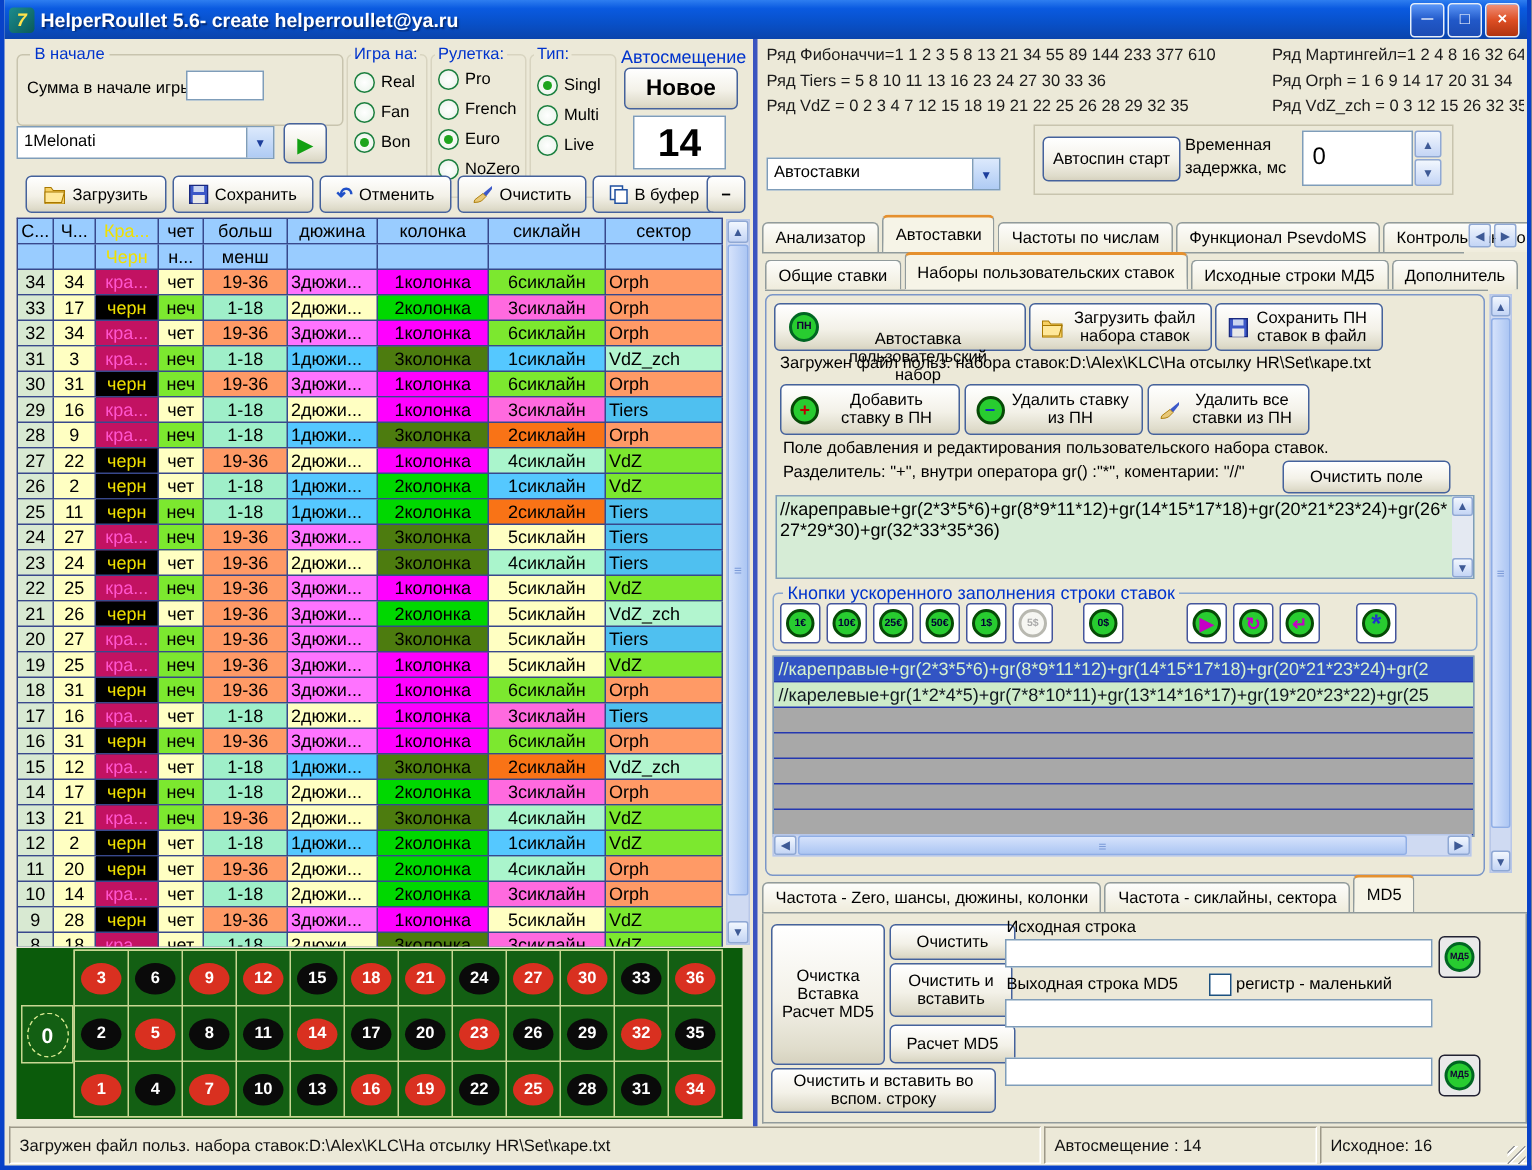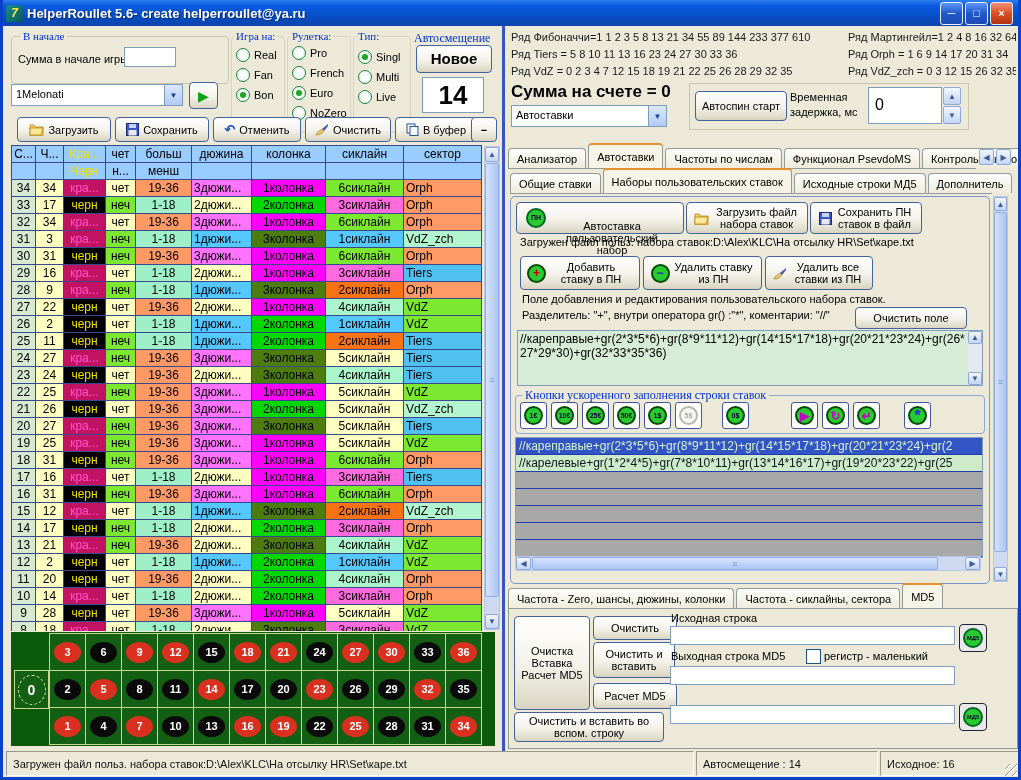--- a/index.html
+++ b/index.html
@@ -13,21 +13,21 @@
     display:flex;align-items:center;color:#fff;}
   .appico{width:17px;height:17px;margin:0 4px 0 6px;background:linear-gradient(135deg,#1C8C8C,#0A5A5A);
     border-radius:3px;color:#FFE34C;font-weight:bold;font-size:12px;font-style:italic;
     display:flex;align-items:center;justify-content:center;}
   .wtitle{font-size:13px;font-weight:bold;text-shadow:1px 1px 1px #03276E;flex:1;white-space:nowrap;overflow:hidden;}
   .winbtns{display:flex;gap:2px;margin-right:8px;}
   .wbtn{width:21px;height:21px;border:1px solid #E6EEFA;border-radius:3px;color:#fff;font-size:11px;font-weight:bold;
     display:flex;align-items:center;justify-content:center;background:linear-gradient(180deg,#5A96F8,#2158C8 50%,#1C4CB4);}
   .wbtn.close{background:linear-gradient(180deg,#F09078,#DD4E24 50%,#B03410);}
   
-  .blbl{color:#0033CC;font-size:11px;font-family:Liberation Serif, serif;}
+  .blbl{color:#0033CC;font-size:11px;}
   .gbox{border:1px solid #C8C4AE;border-radius:4px;}
   .xbtn{background:linear-gradient(180deg,#FFFFFF,#F3F1E8 55%,#DFDccb 90%,#D6D2BF);
     border:1px solid #45629C;border-radius:4px;font-size:11px;color:#000;
     display:flex;align-items:center;justify-content:center;text-align:center;line-height:12px;cursor:default;}
   .field{background:#fff;border:1px solid #7F9DB9;box-sizing:border-box;}
   .combo{display:flex;background:#fff;border:1px solid #7F9DB9;box-sizing:border-box;}
   .combo .cval{flex:1;font-size:11px;padding:3px 4px;white-space:nowrap;overflow:hidden;}
   .carrow{width:17px;background:linear-gradient(180deg,#DCE9FC,#AFCBF4);border-left:1px solid #7F9DB9;
     color:#1C3E9C;font-size:8px;display:flex;align-items:center;justify-content:center;}
   .radio-row{display:flex;align-items:center;height:20px;gap:4px;}
@@ -627,21 +627,20 @@
 
   <div class="abs" id="series" style="left: 508px; top: 31px; width: 505px; height: 52px; display: grid; grid-template-columns: 337px auto; grid-auto-flow: column; grid-template-rows: repeat(3, 17px);">
       <div class="serline">Ряд Фибоначчи=1 1 2 3 5 8 13 21 34 55 89 144 233 377 610</div>
       <div class="serline">Ряд Tiers = 5 8 10 11 13 16 23 24 27 30 33 36</div>
       <div class="serline">Ряд VdZ = 0 2 3 4 7 12 15 18 19 21 22 25 26 28 29 32 35</div>
       <div class="serline">Ряд Мартингейл=1 2 4 8 16 32 64 128 256</div>
       <div class="serline">Ряд Orph = 1 6 9 14 17 20 31 34</div>
       <div class="serline">Ряд VdZ_zch = 0 3 12 15 26 32 35</div>
     </div>
 
-  <div class="abs" style="left:508px;top:82px;font-size:17px;font-weight:bold;">Сумма на счете = 0</div>
   <div class="abs combo" style="left:508px;top:105px;width:156px;height:22px;">
     <span class="cval">Автоставки</span>
     <span class="carrow">▼</span>
   </div>
 
   <div class="abs" style="left:686px;top:83px;width:278px;height:45px;border:1px solid #C8C4AE;">
     <div class="abs xbtn" style="left:5px;top:7px;width:90px;height:28px;">Автоспин старт</div>
     <div class="abs hint" style="left:100px;top:6px;width:76px;line-height:15px;">Временная задержка, мс</div>
     <div class="abs field" style="left:178px;top:3px;width:74px;height:37px;font-size:16px;padding:8px 0 0 6px;">0</div>
     <div class="abs sbtn" style="left:253px;top:3px;width:18px;height:18px;">▲</div>

